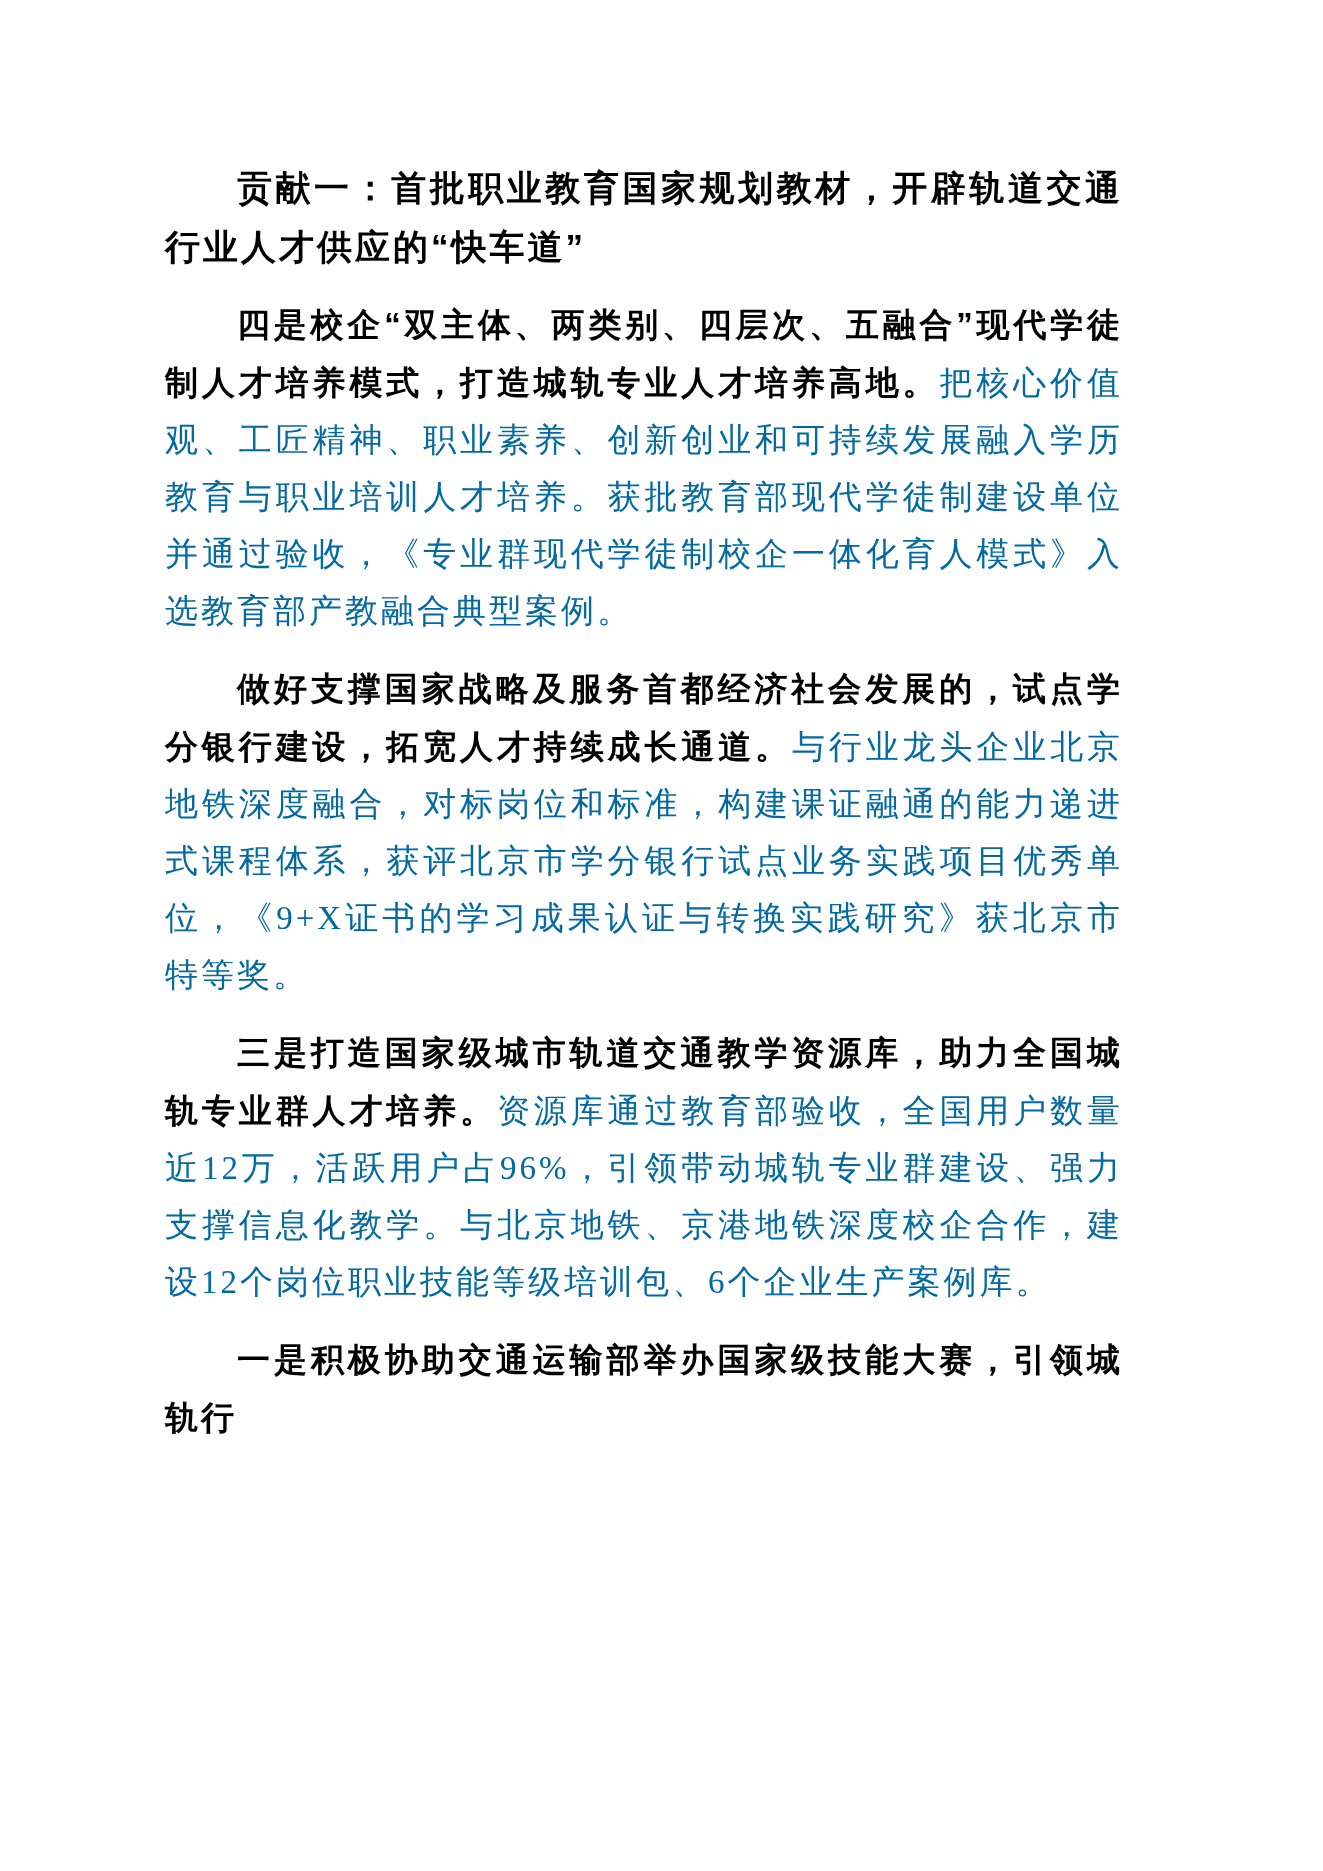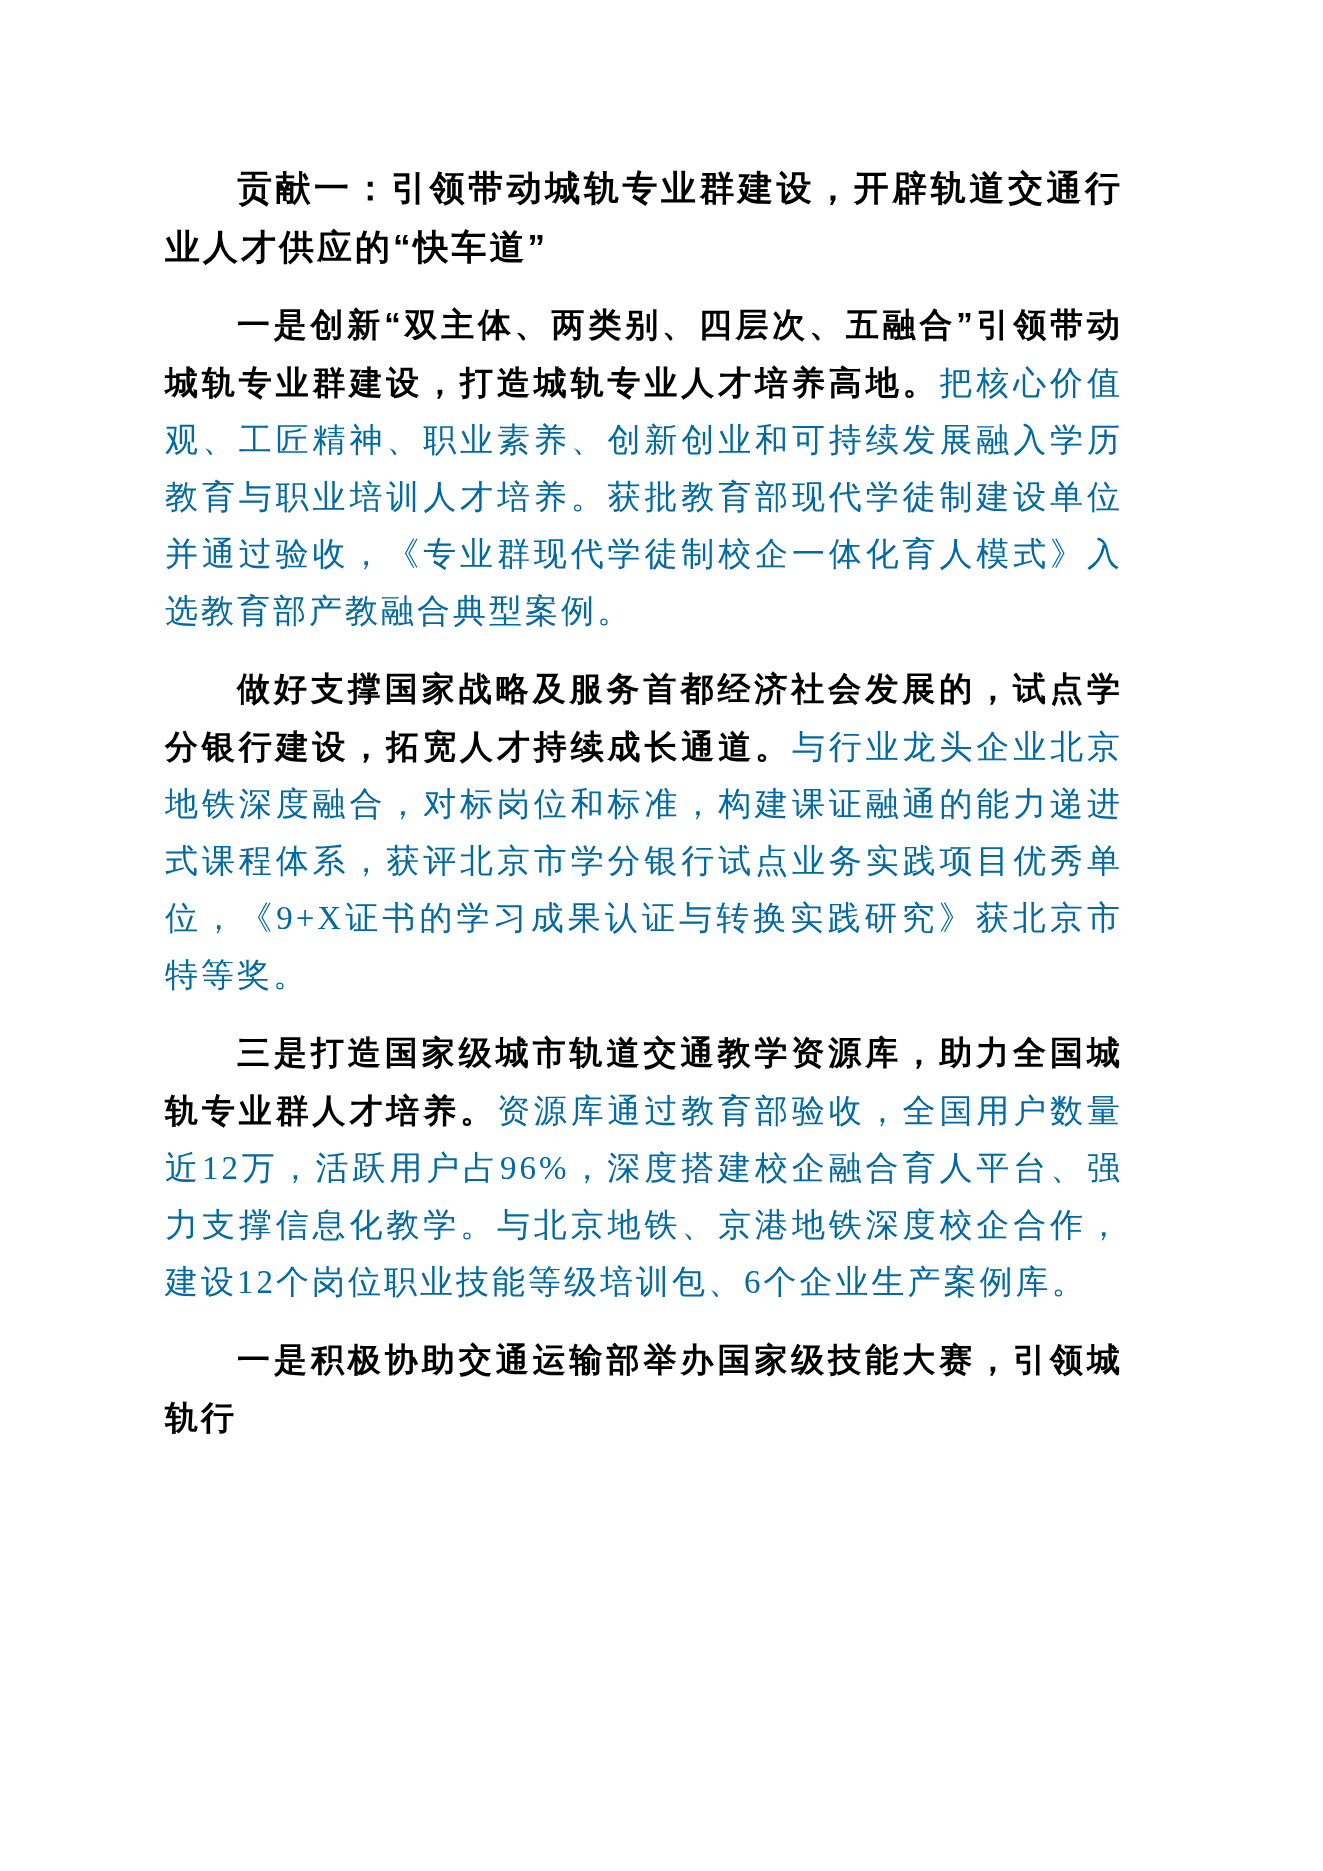--- a/index.html
+++ b/index.html
@@ -50,19 +50,19 @@
     font-weight: normal;
     font-family: "Liberation Serif", serif;
     color: #0369a1;
   }
 </style>
 </head>
 <body>
 
 <div class="page">
   <div class="doc-body" id="doc-body">
-      <div class="para heading"><span class="run-bold">贡献一：引领带动城轨专业群建设，开辟轨道交通行业人才供应的“快车道”</span></div>
-      <div class="para"><span class="run-bold">一是创新“双主体、两类别、四层次、五融合”引领带动城轨专业群建设，打造城轨专业人才培养高地。</span><span class="run-regular">把核心价值观、工匠精神、职业素养、创新创业和可持续发展融入学历教育与职业培训人才培养。获批教育部现代学徒制建设单位并通过验收，《专业群现代学徒制校企一体化育人模式》入选教育部产教融合典型案例。</span></div>
+      <div class="para heading"><span class="run-bold">贡献一：首批职业教育国家规划教材，开辟轨道交通行业人才供应的“快车道”</span></div>
+      <div class="para"><span class="run-bold">四是校企“双主体、两类别、四层次、五融合”现代学徒制人才培养模式，打造城轨专业人才培养高地。</span><span class="run-regular">把核心价值观、工匠精神、职业素养、创新创业和可持续发展融入学历教育与职业培训人才培养。获批教育部现代学徒制建设单位并通过验收，《专业群现代学徒制校企一体化育人模式》入选教育部产教融合典型案例。</span></div>
       <div class="para"><span class="run-bold">做好支撑国家战略及服务首都经济社会发展的，试点学分银行建设，拓宽人才持续成长通道。</span><span class="run-regular">与行业龙头企业北京地铁深度融合，对标岗位和标准，构建课证融通的能力递进式课程体系，获评北京市学分银行试点业务实践项目优秀单位，《9+X证书的学习成果认证与转换实践研究》获北京市特等奖。</span></div>
-      <div class="para"><span class="run-bold">三是打造国家级城市轨道交通教学资源库，助力全国城轨专业群人才培养。</span><span class="run-regular">资源库通过教育部验收，全国用户数量近12万，活跃用户占96%，深度搭建校企融合育人平台、强力支撑信息化教学。与北京地铁、京港地铁深度校企合作，建设12个岗位职业技能等级培训包、6个企业生产案例库。</span></div>
+      <div class="para"><span class="run-bold">三是打造国家级城市轨道交通教学资源库，助力全国城轨专业群人才培养。</span><span class="run-regular">资源库通过教育部验收，全国用户数量近12万，活跃用户占96%，引领带动城轨专业群建设、强力支撑信息化教学。与北京地铁、京港地铁深度校企合作，建设12个岗位职业技能等级培训包、6个企业生产案例库。</span></div>
       <div class="para"><span class="run-bold">一是积极协助交通运输部举办国家级技能大赛，引领城轨行</span></div>
     </div>
 </div>
 
 </body></html>

